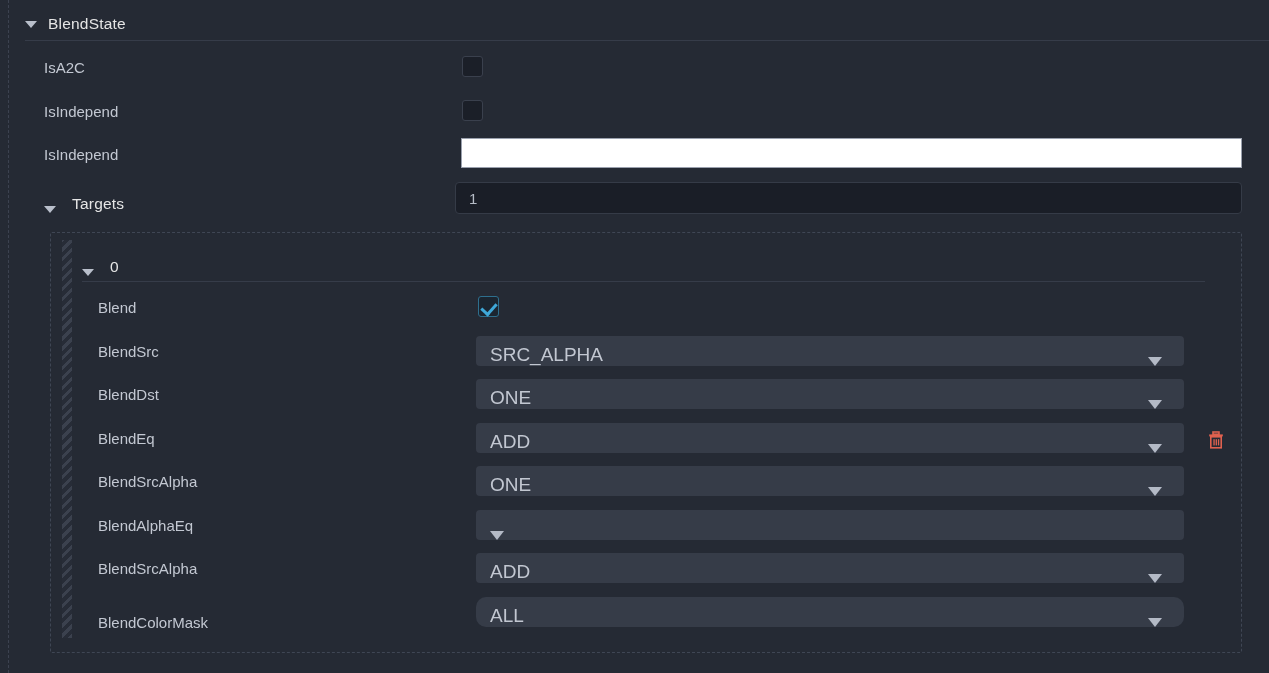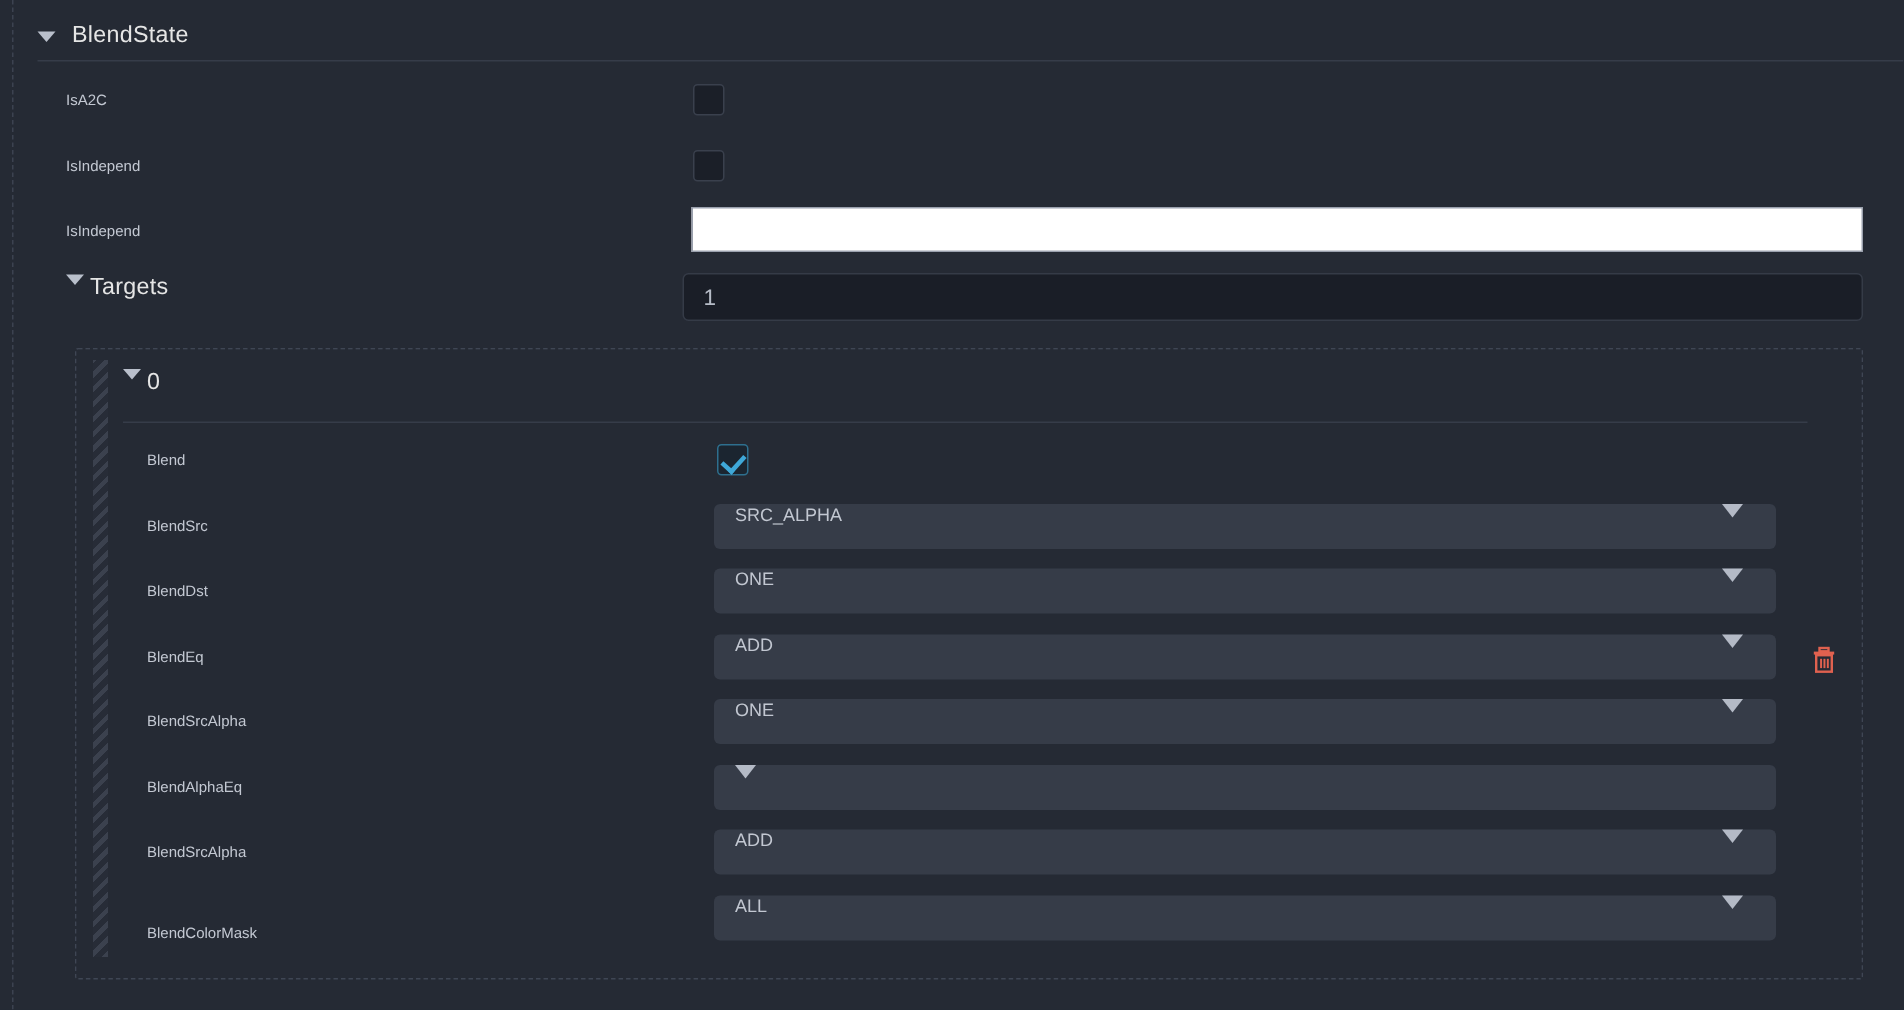--- a/index.html
+++ b/index.html
@@ -63,21 +63,21 @@
 
   
   .row {
     position: absolute;
     height: 30px;
     display: flex;
     align-items: center;
   }
   .row-label {
     position: absolute;
-    font-size: 10px;
+    font-size: 15px;
     color: #c3c8d2;
     white-space: nowrap;
   }
 
   
   .checkbox {
     position: absolute;
     width: 21px;
     height: 21px;
     border-radius: 3px;
@@ -120,23 +120,23 @@
     color: #b6bcc7;
   }
 
   
   .dropdown {
     position: absolute;
     height: 30px;
     background: #363c48;
     border-radius: 4px;
     display: flex;
-    align-items: flex-start;
+    align-items: flex-end;
     padding: 0 12px 0 14px;
-    font-size: 12px;
+    font-size: 19px;
     color: #c2c7d1;
     cursor: pointer;
   }
   .dropdown .dd-value { flex: 1; white-space: nowrap; }
   .dd-arrow {
     width: 0; height: 0;
     border-left: 7px solid transparent;
     border-right: 7px solid transparent;
     border-top: 9px solid #b4bac6;
     flex: none;
@@ -164,22 +164,22 @@
       #3b414e 0px, #3b414e 3px,
       #272c37 3px, #272c37 7px
     );
   }
   .sub-header {
     position: absolute;
     left: 82px;
     top: 246px;
     height: 30px;
     display: flex;
-    align-items: flex-start;
-    gap: 4px;
+    align-items: flex-end;
+    gap: 16px;
   }
   .sub-rule {
     position: absolute;
     left: 82px;
     top: 281px;
     width: 1123px;
     height: 1px;
     background: #363c49;
   }
 
@@ -298,16 +298,16 @@
   <span class="row-label" style="left:0;">BlendSrcAlpha</span>
 </div>
 <div class="dropdown" style="left:476px; top:553px; width:708px;">
   <span class="dd-value">ADD</span>
   <span class="dd-arrow"></span>
 </div>
 
 <div class="row" style="left:98px; top:597px; width:1090px;">
   <span class="row-label" style="left:0;margin-top:20px;">BlendColorMask</span>
 </div>
-<div class="dropdown" style="left:476px; top:597px; width:708px;">
+<div class="dropdown" style="left:476px; top:597px; width:708px;border-radius:10px;">
   <span class="dd-value">ALL</span>
   <span class="dd-arrow"></span>
 </div>
 
 </body></html>

